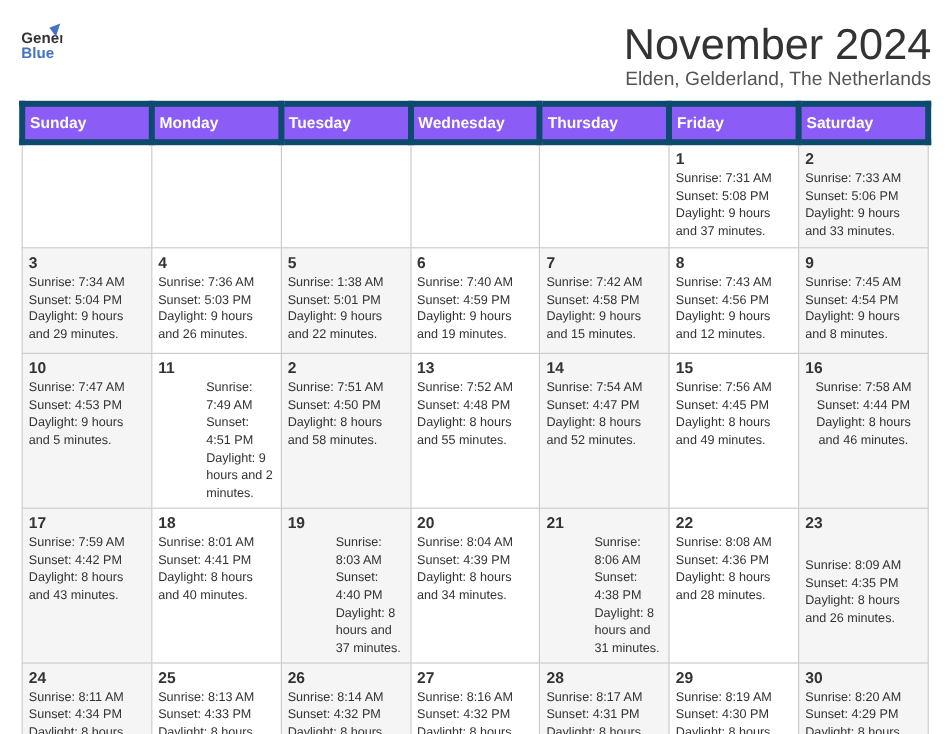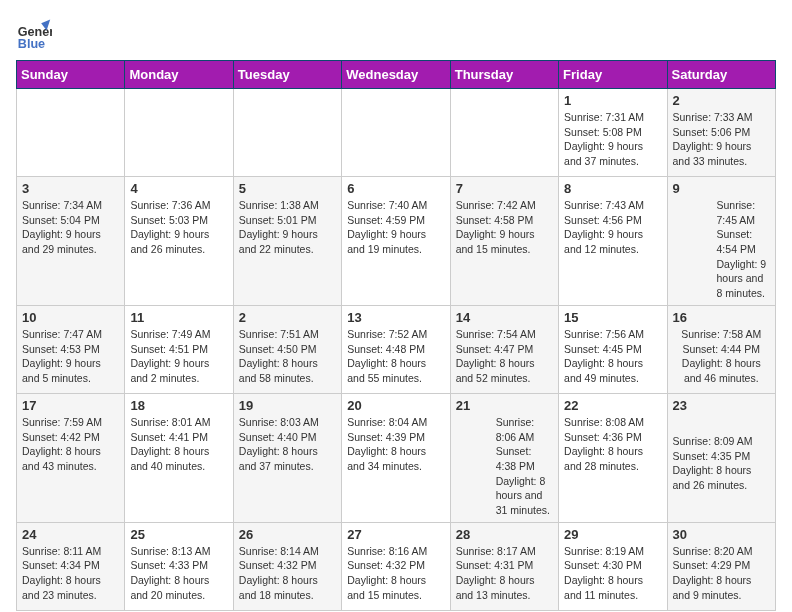--- a/index.html
+++ b/index.html
@@ -36,27 +36,27 @@
     .location-title {
       font-size: 16px;
       color: #555;
     }
     .calendar {
       width: 100%;
       border-collapse: collapse;
       table-layout: fixed;
     }
     .calendar th {
-      background: #a21caf;
+      background: #8b5cf6;
       color: #fff;
       font-size: 13px;
       font-weight: bold;
       padding: 6px 4px;
       text-align: left;
-      border: 1px solid #0c4a6e;
+      border: 5px solid #0c4a6e;
     }
     .calendar td {
       border: 1px solid #ccc;
       vertical-align: top;
       padding: 4px 5px;
       font-size: 11px;
       color: #333;
       height: 88px;
       background: #fff;
     }
@@ -81,20 +81,24 @@
 </head>
 <body>
 
 <div class="header">
   <div class="logo">
     <svg class="logo-icon" viewBox="0 0 40 40">
       <text x="2" y="22" font-size="14" font-weight="bold" fill="#333">General</text>
       <text x="2" y="36" font-size="14" font-weight="bold" fill="#4472c4">Blue</text>
       <polygon points="28,8 38,4 34,16" fill="#4472c4"></polygon>
     </svg>
+  </div>
+  <div class="title-block">
+    <div class="month-title">November 2024</div>
+    <div class="location-title">Elden, Gelderland, The Netherlands</div>
   </div>
 </div>
 
 <table class="calendar">
   <thead>
     <tr>
     <th>Sunday</th>
         <th>Monday</th>
         <th>Tuesday</th>
         <th>Wednesday</th>
@@ -155,35 +159,35 @@
 Daylight: 9 hours and 15 minutes.</div>
         </td>
         <td>
           <span class="day-num">8</span>
           <div class="day-info" style="white-space: pre-line;">Sunrise: 7:43 AM
 Sunset: 4:56 PM
 Daylight: 9 hours and 12 minutes.</div>
         </td>
         <td>
           <span class="day-num">9</span>
-          <div class="day-info" style="white-space: pre-line; margin-left: 44px;">Sunrise: 7:45 AM
+          <div class="day-info" style="white-space: pre-line;">Sunrise: 7:45 AM
 Sunset: 4:54 PM
 Daylight: 9 hours and 8 minutes.</div>
         </td>
       </tr>
       <tr>
         <td>
           <span class="day-num">10</span>
           <div class="day-info" style="white-space: pre-line;">Sunrise: 7:47 AM
 Sunset: 4:53 PM
 Daylight: 9 hours and 5 minutes.</div>
         </td>
         <td>
           <span class="day-num">11</span>
-          <div class="day-info" style="white-space: pre-line;">Sunrise: 7:49 AM
+          <div class="day-info" style="white-space: pre-line; margin-left: 40px;">Sunrise: 7:49 AM
 Sunset: 4:51 PM
 Daylight: 9 hours and 2 minutes.</div>
         </td>
         <td>
           <span class="day-num">2</span>
           <div class="day-info" style="white-space: pre-line;">Sunrise: 7:51 AM
 Sunset: 4:50 PM
 Daylight: 8 hours and 58 minutes.</div>
         </td>
         <td>
@@ -219,21 +223,21 @@
 Daylight: 8 hours and 43 minutes.</div>
         </td>
         <td>
           <span class="day-num">18</span>
           <div class="day-info" style="white-space: pre-line;">Sunrise: 8:01 AM
 Sunset: 4:41 PM
 Daylight: 8 hours and 40 minutes.</div>
         </td>
         <td>
           <span class="day-num">19</span>
-          <div class="day-info" style="white-space: pre-line;">Sunrise: 8:03 AM
+          <div class="day-info" style="white-space: pre-line; margin-left: 40px;">Sunrise: 8:03 AM
 Sunset: 4:40 PM
 Daylight: 8 hours and 37 minutes.</div>
         </td>
         <td>
           <span class="day-num">20</span>
           <div class="day-info" style="white-space: pre-line;">Sunrise: 8:04 AM
 Sunset: 4:39 PM
 Daylight: 8 hours and 34 minutes.</div>
         </td>
         <td>

